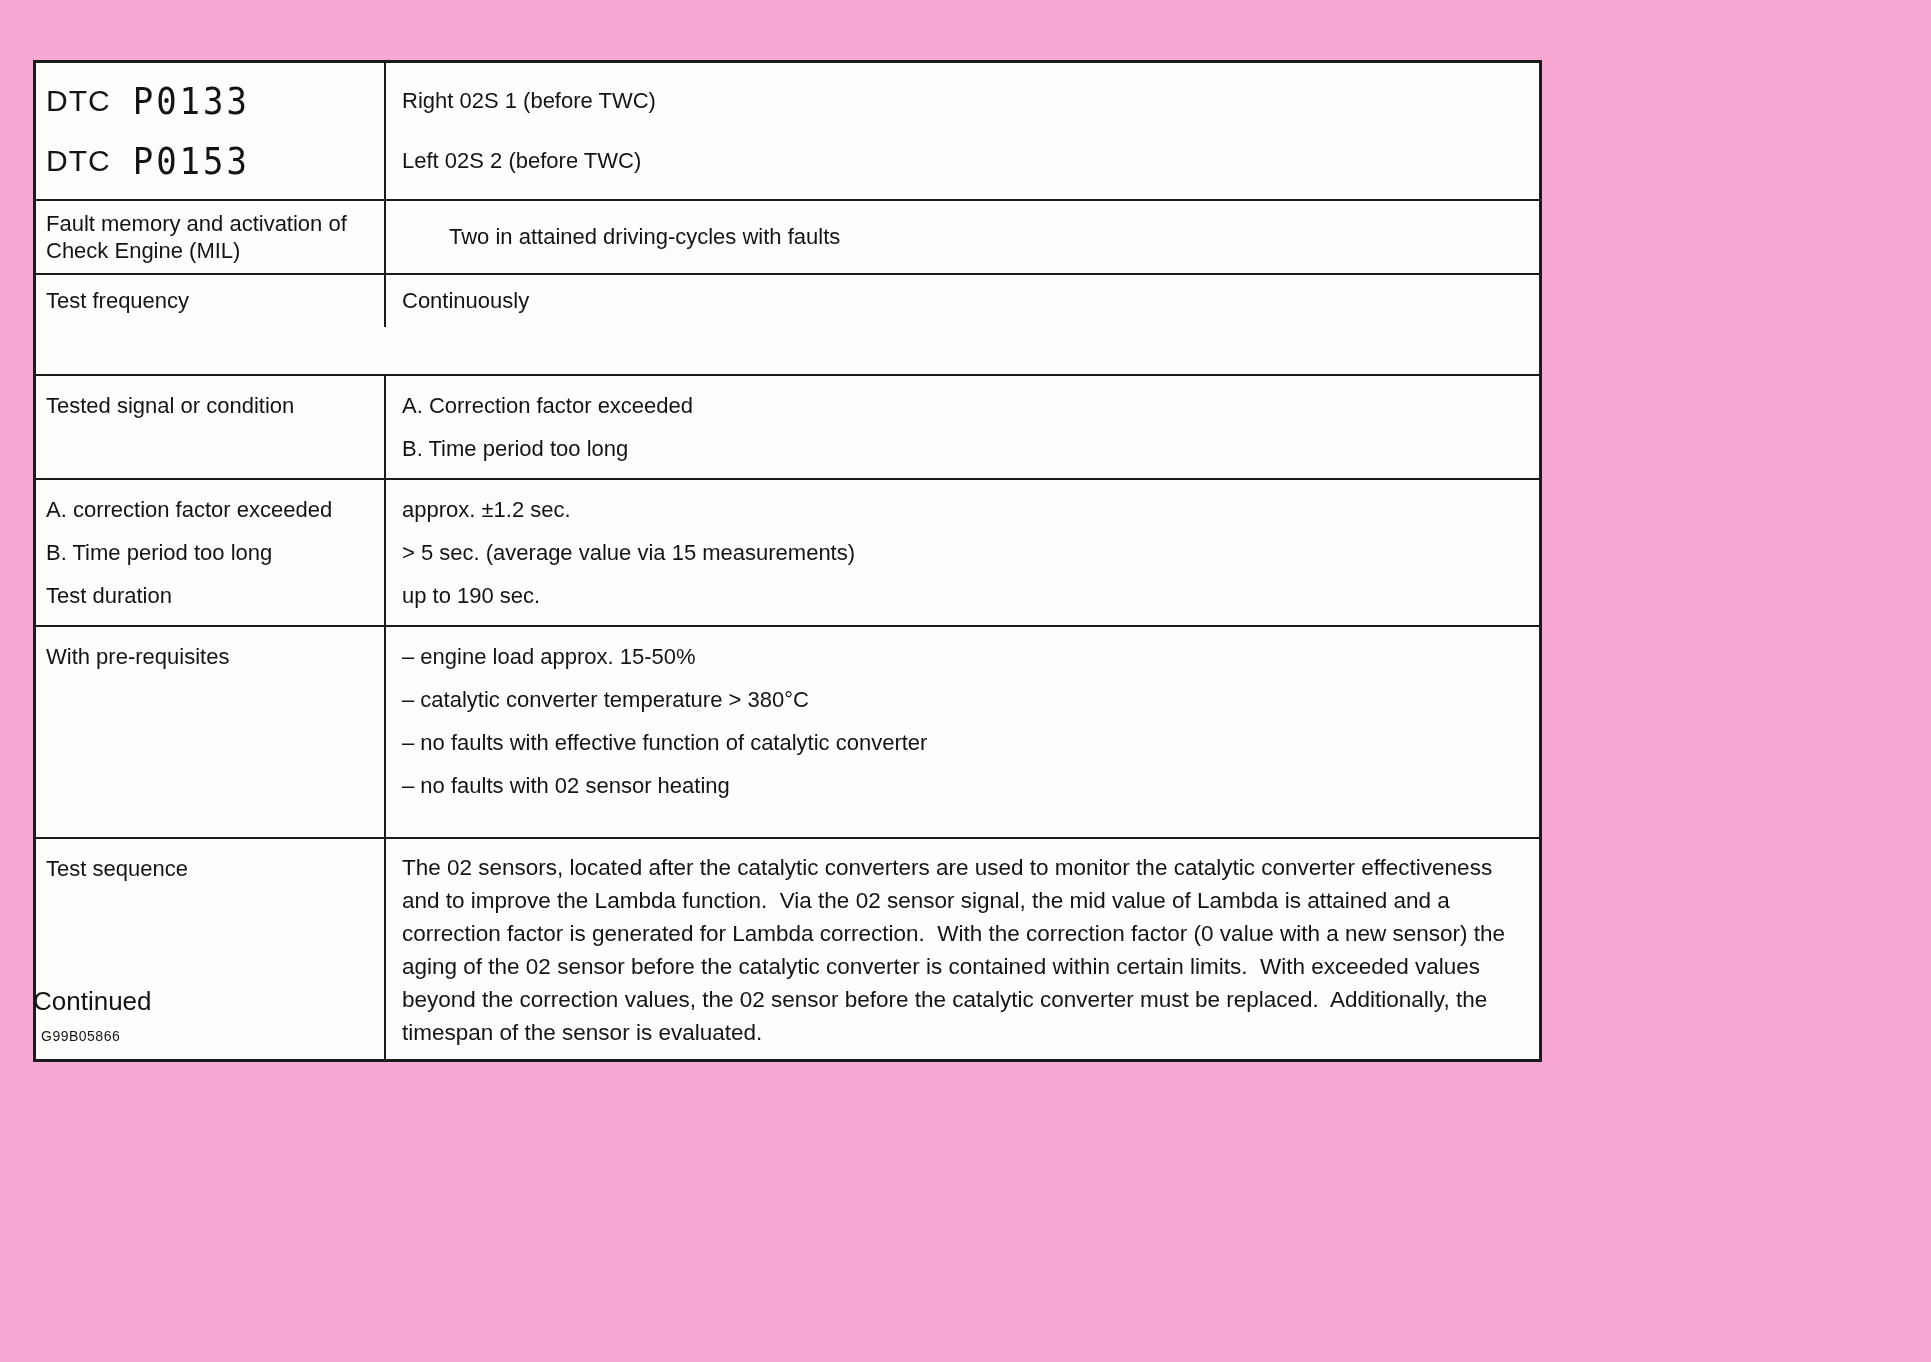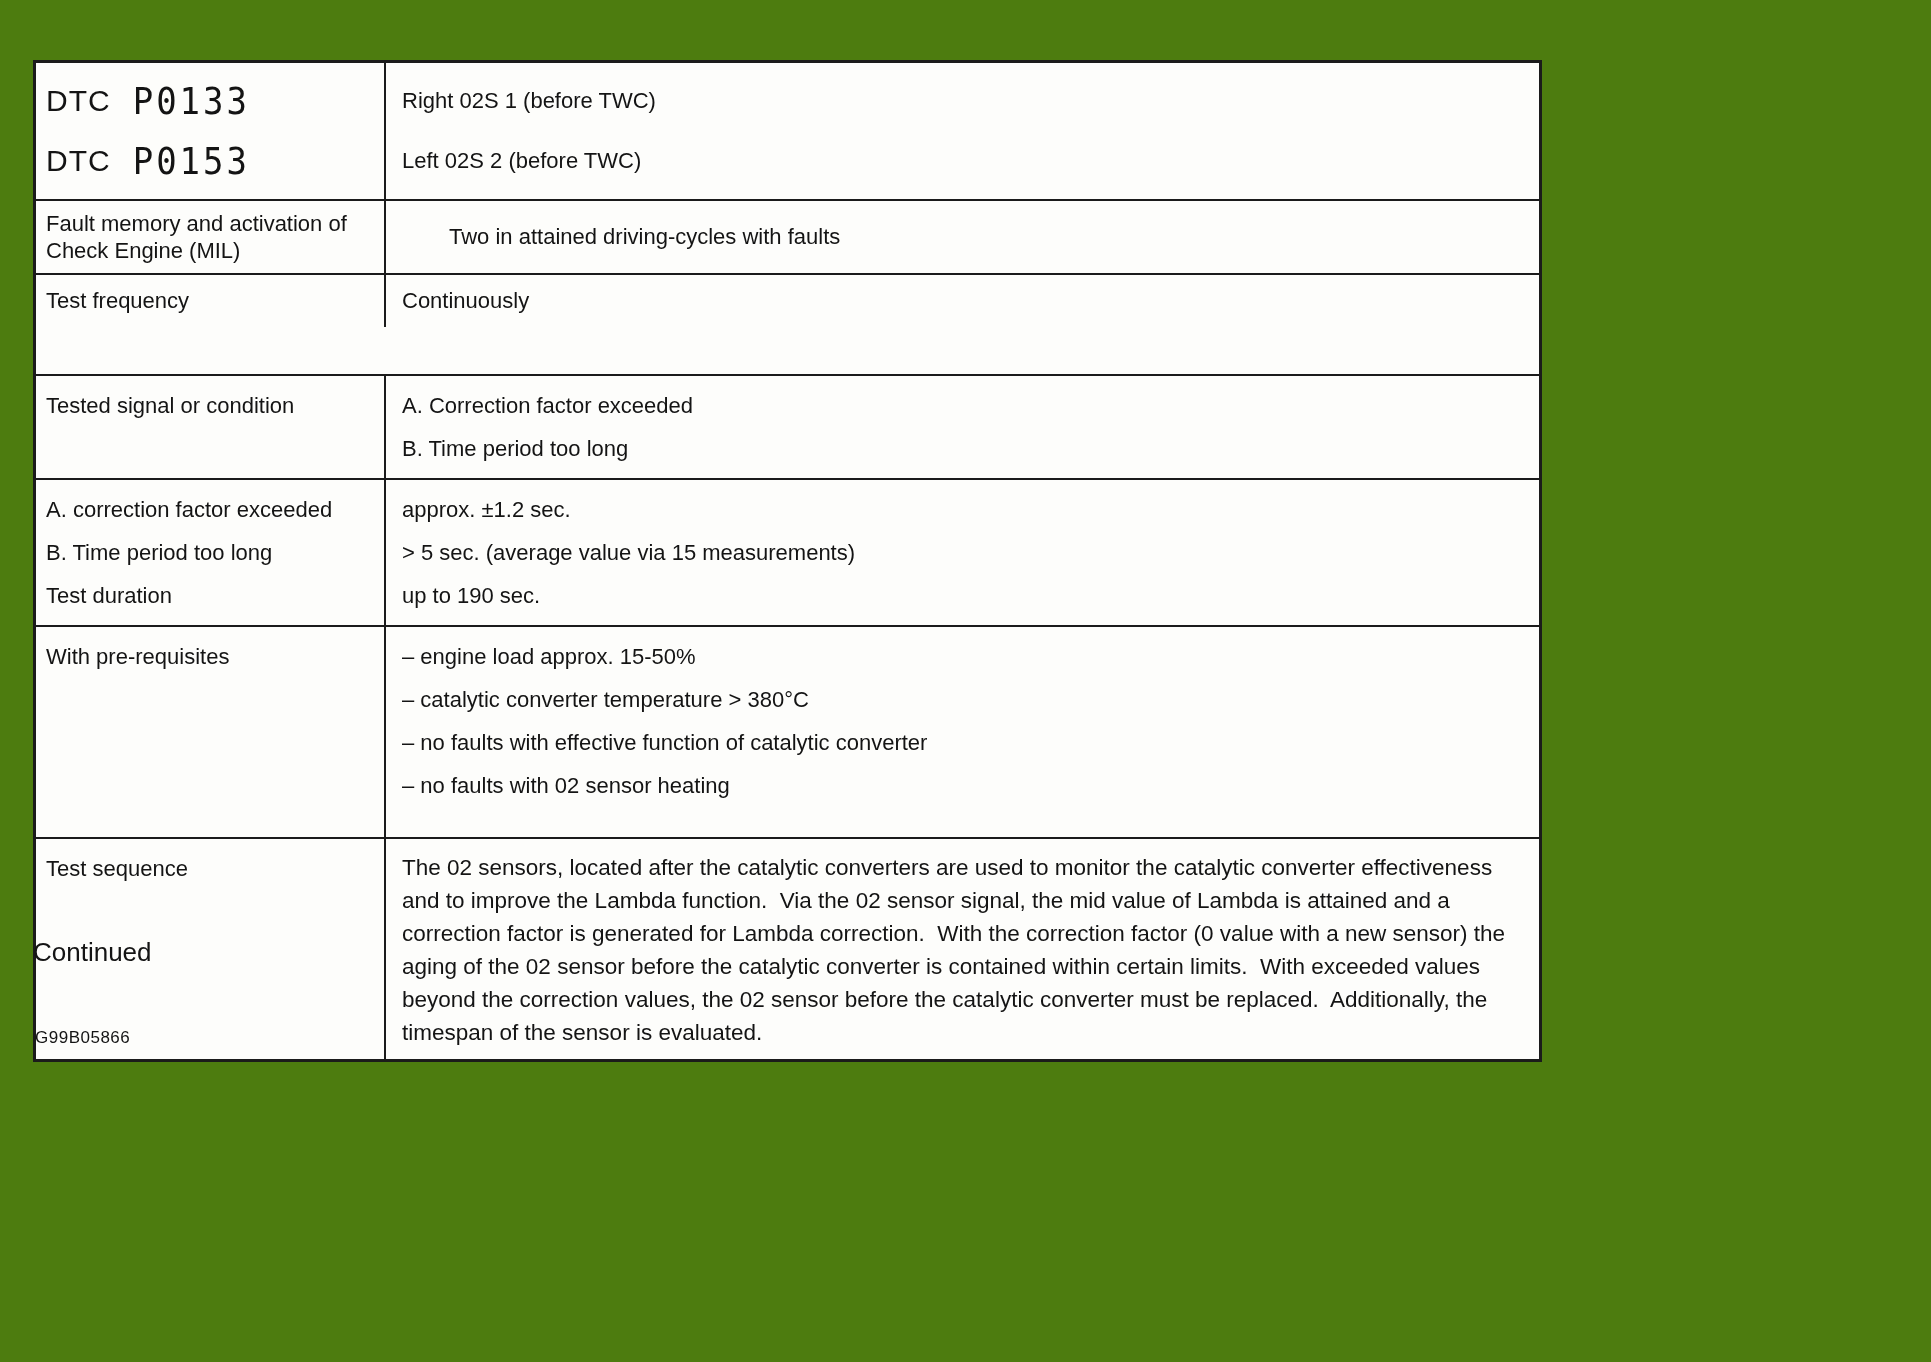--- a/index.html
+++ b/index.html
@@ -6,21 +6,21 @@
     margin: 0;
     padding: 0;
     background: #e8e8e8;
     font-family: "Liberation Sans", sans-serif;
     color: #141414;
   }
   .page {
     position: relative;
     width: 1931px;
     height: 1362px;
-    background: #4d7c0f;
+    background: #f9a8d4;
     overflow: hidden;
   }
   .doc-table {
     position: absolute;
     left: 33px;
     top: 60px;
     width: 1503px;
     border: 3px solid #1b1b1b;
     background: #fdfdfb;
   }
@@ -79,28 +79,28 @@
   .para {
     font-size: 22.5px;
     line-height: 33px;
     white-space: pre-wrap;
     padding-top: 4px;
     max-width: 1145px;
   }
   .footer-continued {
     position: absolute;
     left: 33px;
-    top: 937px;
+    top: 986px;
     font-size: 26px;
   }
   .footer-ref {
     position: absolute;
-    left: 35px;
+    left: 41px;
     top: 1028px;
-    font-size: 17px;
+    font-size: 14px;
     letter-spacing: 0.5px;
   }
 </style>
 </head>
 <body>
 
 <div class="page">
 
   <div class="doc-table">
 

